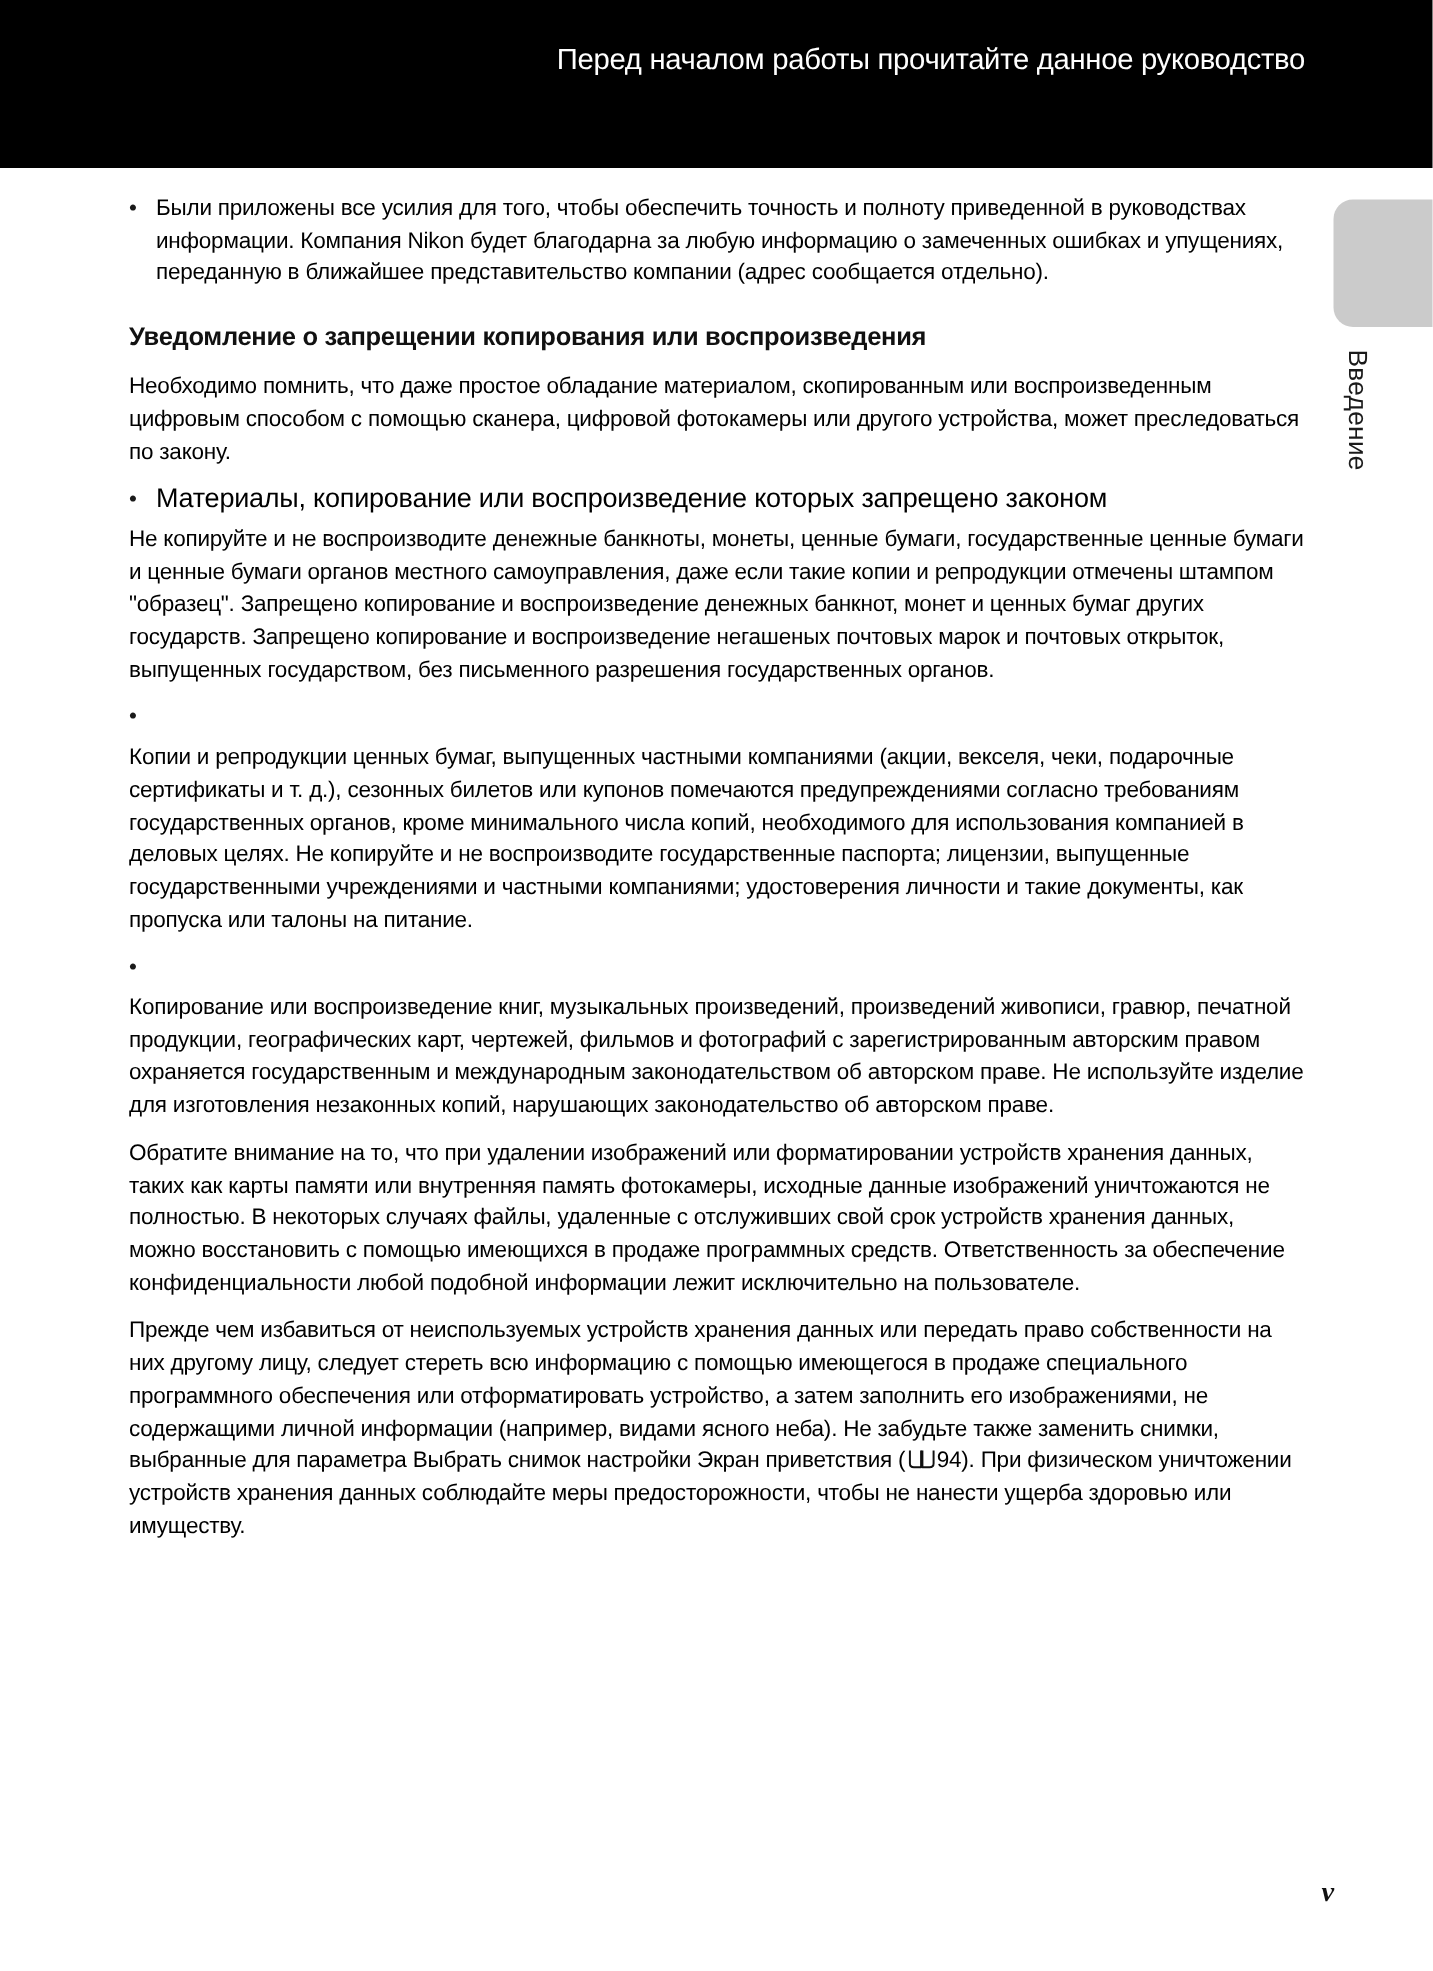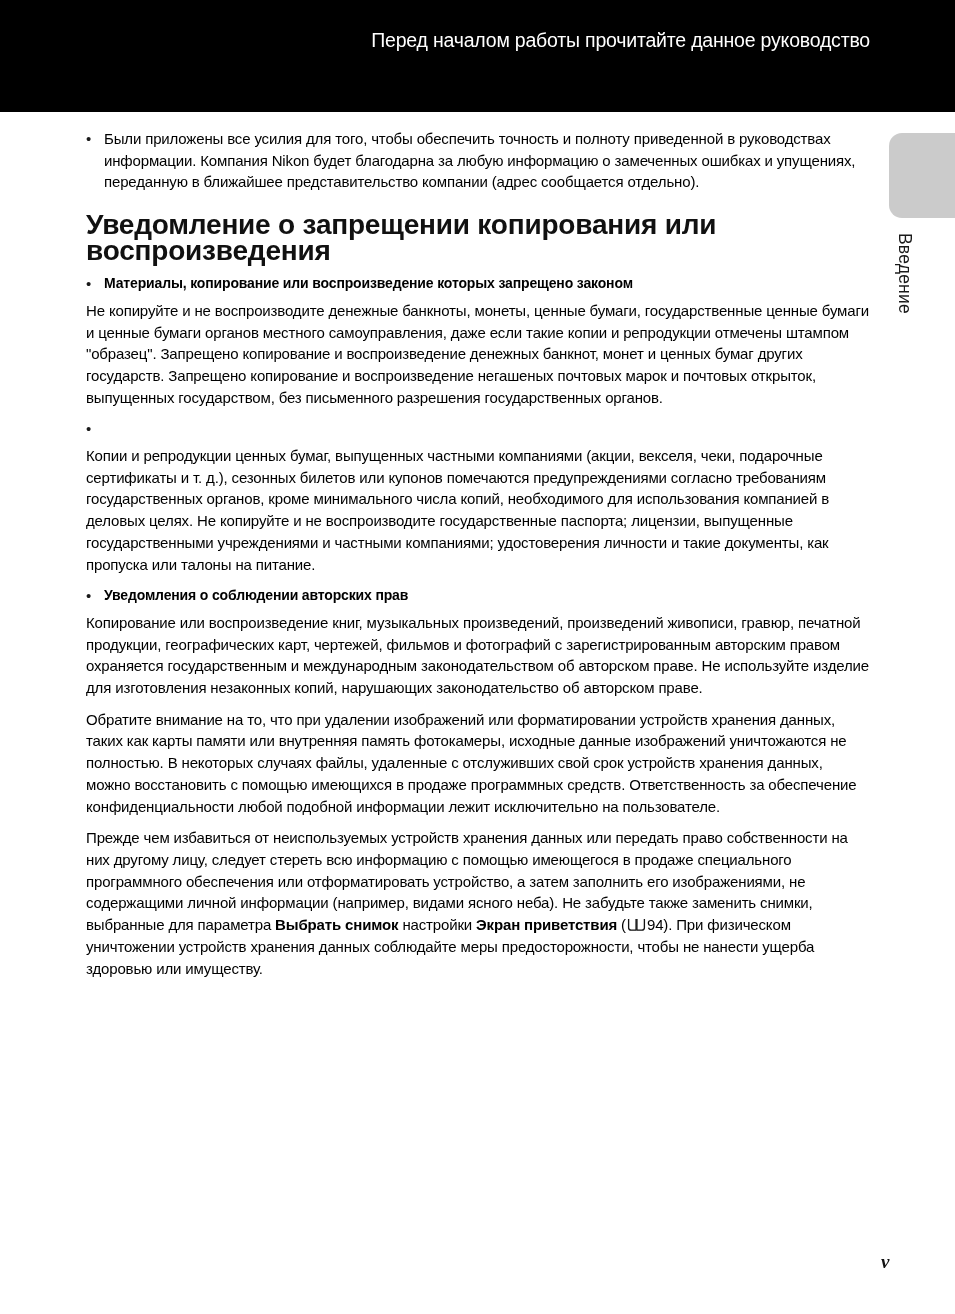--- a/index.html
+++ b/index.html
@@ -52,36 +52,36 @@
     padding: 16px 10px 0 86px;
   }
   .para, .bullet-text {
     font-size: 15px;
     line-height: 21.7px;
     letter-spacing: -0.15px;
     color: #000000;
   }
   .para { margin: 0 0 10px 0; }
   .section-heading {
-    font-size: 28px;
+    font-size: 17px;
     line-height: 26px;
     font-weight: bold;
     letter-spacing: -0.2px;
     margin: 19px 0 9px 0;
     color: #111;
   }
   .bullet-item { display: flex; margin: 0 0 10px 0; }
   .bullet-item.bold { margin: 2px 0 5px 0; }
   .bullet-item .dot {
     flex: none; width: 18px;
     font-size: 15px; line-height: 21.7px;
     color: #1a1a1a;
   }
-  .bullet-item.bold .bullet-text { font-weight: bold; font-size: 14px; }
-  strong { font-weight: bold; }
+  .bullet-item.bold .bullet-text { font-weight: normal; font-size: 18px; }
+  strong { font-weight: normal; }
 
   .book-icon { display: inline-block; vertical-align: -2px; margin: 0 1px; }
   .book-icon svg { display: block; }
 
   .page-number {
     position: absolute; left: 881px; top: 1251px;
     font-family: "Liberation Serif", serif;
     font-style: italic; font-weight: bold;
     font-size: 19px; color: #111;
   }
@@ -94,32 +94,32 @@
   <header class="topbar">
     <div class="topbar-title">Перед началом работы прочитайте данное руководство</div>
   </header>
 
   <div class="content" id="content">
       <div class="bullet-item">
         <span class="dot">•</span>
         <span class="bullet-text">Были приложены все усилия для того, чтобы обеспечить точность и полноту приведенной в руководствах информации. Компания Nikon будет благодарна за любую информацию о замеченных ошибках и упущениях, переданную в ближайшее представительство компании (адрес сообщается отдельно).</span>
       </div>
       <h2 class="section-heading">Уведомление о запрещении копирования или воспроизведения</h2>
+      <p class="para">Необходимо помнить, что даже простое обладание материалом, скопированным или воспроизведенным цифровым способом с помощью сканера, цифровой фотокамеры или другого устройства, может преследоваться по закону.</p>
       <div class="bullet-item bold">
         <span class="dot">•</span>
         <span class="bullet-text">Материалы, копирование или воспроизведение которых запрещено законом</span>
       </div>
       <p class="para">Не копируйте и не воспроизводите денежные банкноты, монеты, ценные бумаги, государственные ценные бумаги и ценные бумаги органов местного самоуправления, даже если такие копии и репродукции отмечены штампом "образец". Запрещено копирование и воспроизведение денежных банкнот, монет и ценных бумаг других государств. Запрещено копирование и воспроизведение негашеных почтовых марок и почтовых открыток, выпущенных государством, без письменного разрешения государственных органов.</p>
       <div class="bullet-item bold">
         <span class="dot">•</span>
       </div>
       <p class="para">Копии и репродукции ценных бумаг, выпущенных частными компаниями (акции, векселя, чеки, подарочные сертификаты и т. д.), сезонных билетов или купонов помечаются предупреждениями согласно требованиям государственных органов, кроме минимального числа копий, необходимого для использования компанией в деловых целях. Не копируйте и не воспроизводите государственные паспорта; лицензии, выпущенные государственными учреждениями и частными компаниями; удостоверения личности и такие документы, как пропуска или талоны на питание.</p>
       <div class="bullet-item bold">
         <span class="dot">•</span>
-        <span class="bullet-text">Уведомления о соблюдении авторских прав</span>
       </div>
       <p class="para">Копирование или воспроизведение книг, музыкальных произведений, произведений живописи, гравюр, печатной продукции, географических карт, чертежей, фильмов и фотографий с зарегистрированным авторским правом охраняется государственным и международным законодательством об авторском праве. Не используйте изделие для изготовления незаконных копий, нарушающих законодательство об авторском праве.</p>
       <p class="para">Обратите внимание на то, что при удалении изображений или форматировании устройств хранения данных, таких как карты памяти или внутренняя память фотокамеры, исходные данные изображений уничтожаются не полностью. В некоторых случаях файлы, удаленные с отслуживших свой срок устройств хранения данных, можно восстановить с помощью имеющихся в продаже программных средств. Ответственность за обеспечение конфиденциальности любой подобной информации лежит исключительно на пользователе.</p>
       <p class="para">Прежде чем избавиться от неиспользуемых устройств хранения данных или передать право собственности на них другому лицу, следует стереть всю информацию с помощью имеющегося в продаже специального программного обеспечения или отформатировать устройство, а затем заполнить его изображениями, не содержащими личной информации (например, видами ясного неба). Не забудьте также заменить снимки, выбранные для параметра <strong>Выбрать снимок</strong> настройки <strong>Экран приветствия</strong> (<span class="book-icon"><svg viewBox="0 0 26 18" width="19" height="14" aria-hidden="true">
             <path d="M2.2 0.9 L2.2 12.6 Q2.2 16 5.8 16 L12.4 16 L12.4 0.9" fill="none" stroke="#111" stroke-width="1.8" stroke-linejoin="round"></path>
             <path d="M23.8 0.9 L23.8 12.6 Q23.8 16 20.2 16 L13.6 16 L13.6 0.9" fill="none" stroke="#111" stroke-width="1.8" stroke-linejoin="round"></path>
           </svg></span>94). При физическом уничтожении устройств хранения данных соблюдайте меры предосторожности, чтобы не нанести ущерба здоровью или имуществу.</p>
     </div>
 
   <div class="side-tab"></div>

